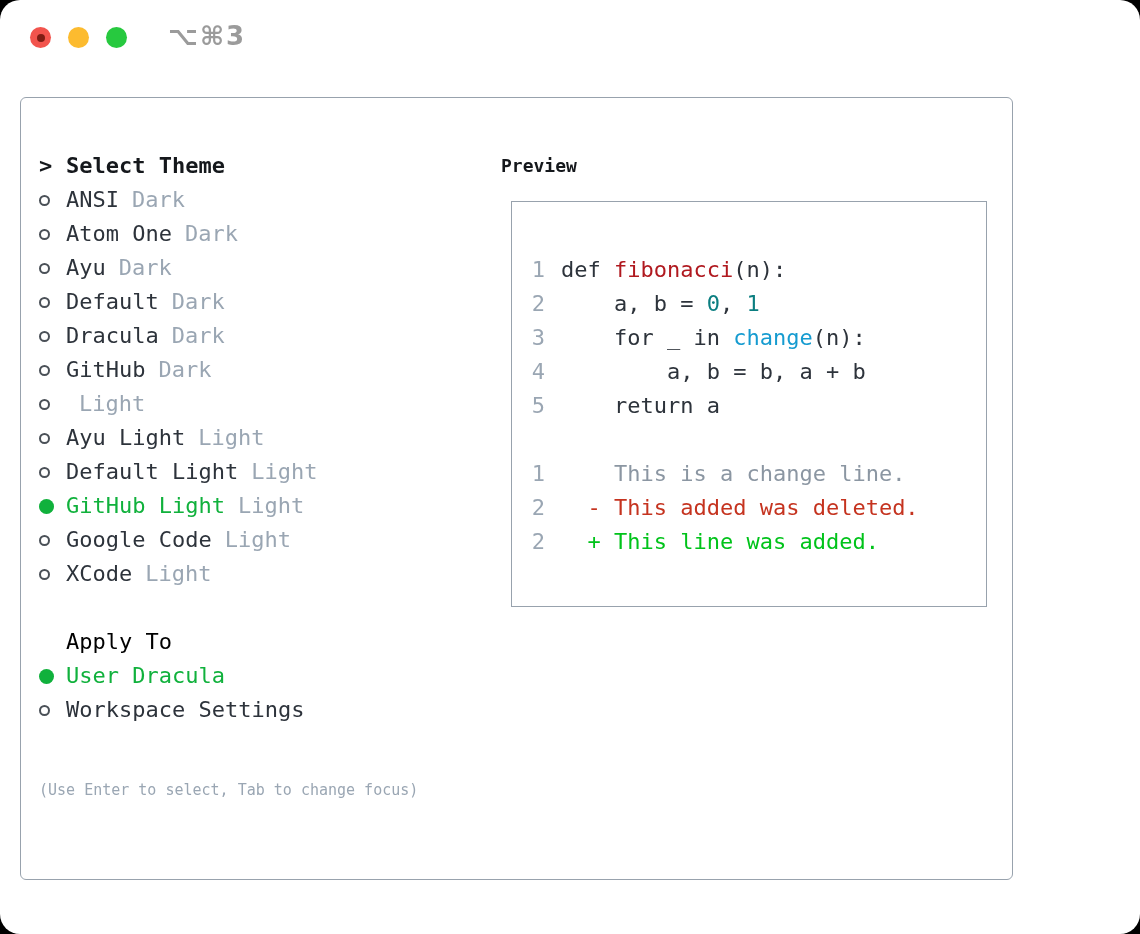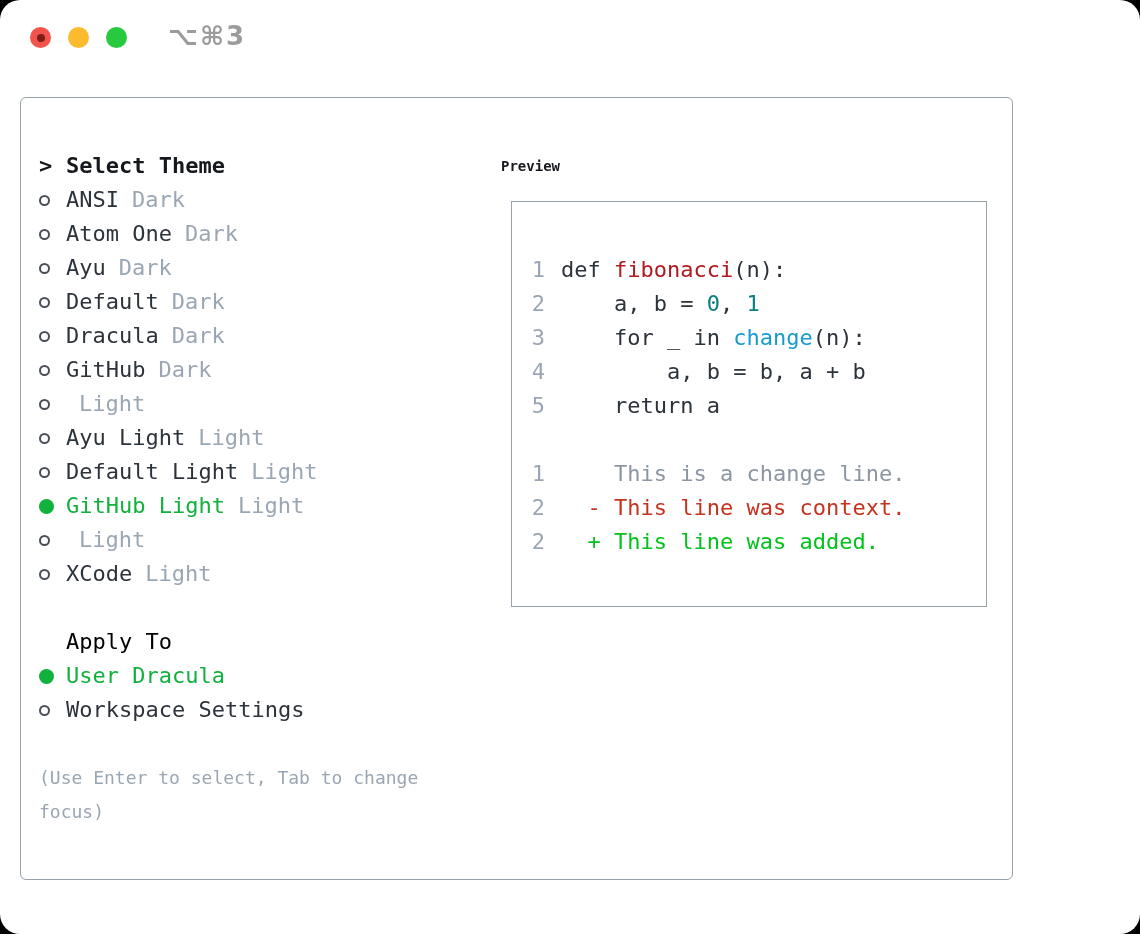--- a/index.html
+++ b/index.html
@@ -41,23 +41,23 @@
   .row{display:flex;align-items:center;height:34px;white-space:pre;}
   .marker-cell{width:27px;display:flex;align-items:center;flex:none;}
   .circle{width:11px;height:11px;border:2px solid var(--marker-gray);border-radius:50%;}
   .row.selected .circle{width:15px;height:15px;border:none;background:var(--green-selected);}
   .row.selected .opt-name{color:var(--green-selected);}
   .prompt{font-weight:bold;color:var(--text-black);}
   .hdr{font-weight:bold;color:var(--text-black);}
   .hdr2{color:#000;}
   .opt-tag{color:var(--text-muted);margin-left:13px;}
   .spacer{height:34px;}
-  .hint{width:420px;color:var(--text-muted);font-size:18px;line-height:34px;}
-  
-  .preview-label{position:absolute;left:480px;top:51px;font-size:14px;line-height:34px;font-weight:bold;color:var(--text-black);}
+  .hint{width:420px;color:var(--text-muted);font-size:15px;line-height:34px;margin-top:12px;}
+  
+  .preview-label{position:absolute;left:480px;top:51px;font-size:18px;line-height:34px;font-weight:bold;color:var(--text-black);}
   .preview-box{
     position:absolute;left:490px;top:103px;width:476px;height:406px;
     border:1.5px solid var(--border-gray);background:#fff;
     padding:51px 0 0 19px;font-size:22px;line-height:34px;
   }
   .pline{display:flex;height:34px;white-space:pre;}
   .ln{width:14px;flex:none;text-align:right;color:var(--text-muted);margin-right:16px;}
   .seg-code{color:var(--text-dark);}
   .seg-func{color:var(--red-func);}
   .seg-num{color:var(--teal-number);}
@@ -145,20 +145,21 @@
           </div>
 
           <div class="row selected">
             <span class="marker-cell"><span class="circle"></span></span>
             <span class="opt-name">GitHub Light</span>
             <span class="opt-tag">Light</span>
           </div>
 
           <div class="row">
             <span class="marker-cell"><span class="circle"></span></span>
+            <span class="opt-name">Google Code</span>
             <span class="opt-tag">Light</span>
           </div>
 
           <div class="row">
             <span class="marker-cell"><span class="circle"></span></span>
             <span class="opt-name">XCode</span>
             <span class="opt-tag">Light</span>
           </div>
         </div>
 
@@ -190,18 +191,18 @@
     <div class="preview-label">Preview</div>
 
     <div class="preview-box">
     <div class="pline"><span class="ln">1</span><span class="seg-code">def </span><span class="seg-func">fibonacci</span><span class="seg-code">(n):</span></div>
         <div class="pline"><span class="ln">2</span><span class="seg-code">    a, b = </span><span class="seg-num">0</span><span class="seg-code">, </span><span class="seg-num">1</span></div>
         <div class="pline"><span class="ln">3</span><span class="seg-code">    for _ in </span><span class="seg-builtin">change</span><span class="seg-code">(n):</span></div>
         <div class="pline"><span class="ln">4</span><span class="seg-code">        a, b = b, a + b</span></div>
         <div class="pline"><span class="ln">5</span><span class="seg-code">    return a</span></div>
         <div class="pline"><span class="ln"></span></div>
         <div class="pline"><span class="ln">1</span><span class="seg-context">    This is a change line.</span></div>
-        <div class="pline"><span class="ln">2</span><span class="seg-deleted">  - This line was context.</span></div>
+        <div class="pline"><span class="ln">2</span><span class="seg-deleted">  - This added was deleted.</span></div>
         <div class="pline"><span class="ln">2</span><span class="seg-added">  + This line was added.</span></div>
       </div>
 
   </div>
 </div>
 
 </body></html>

